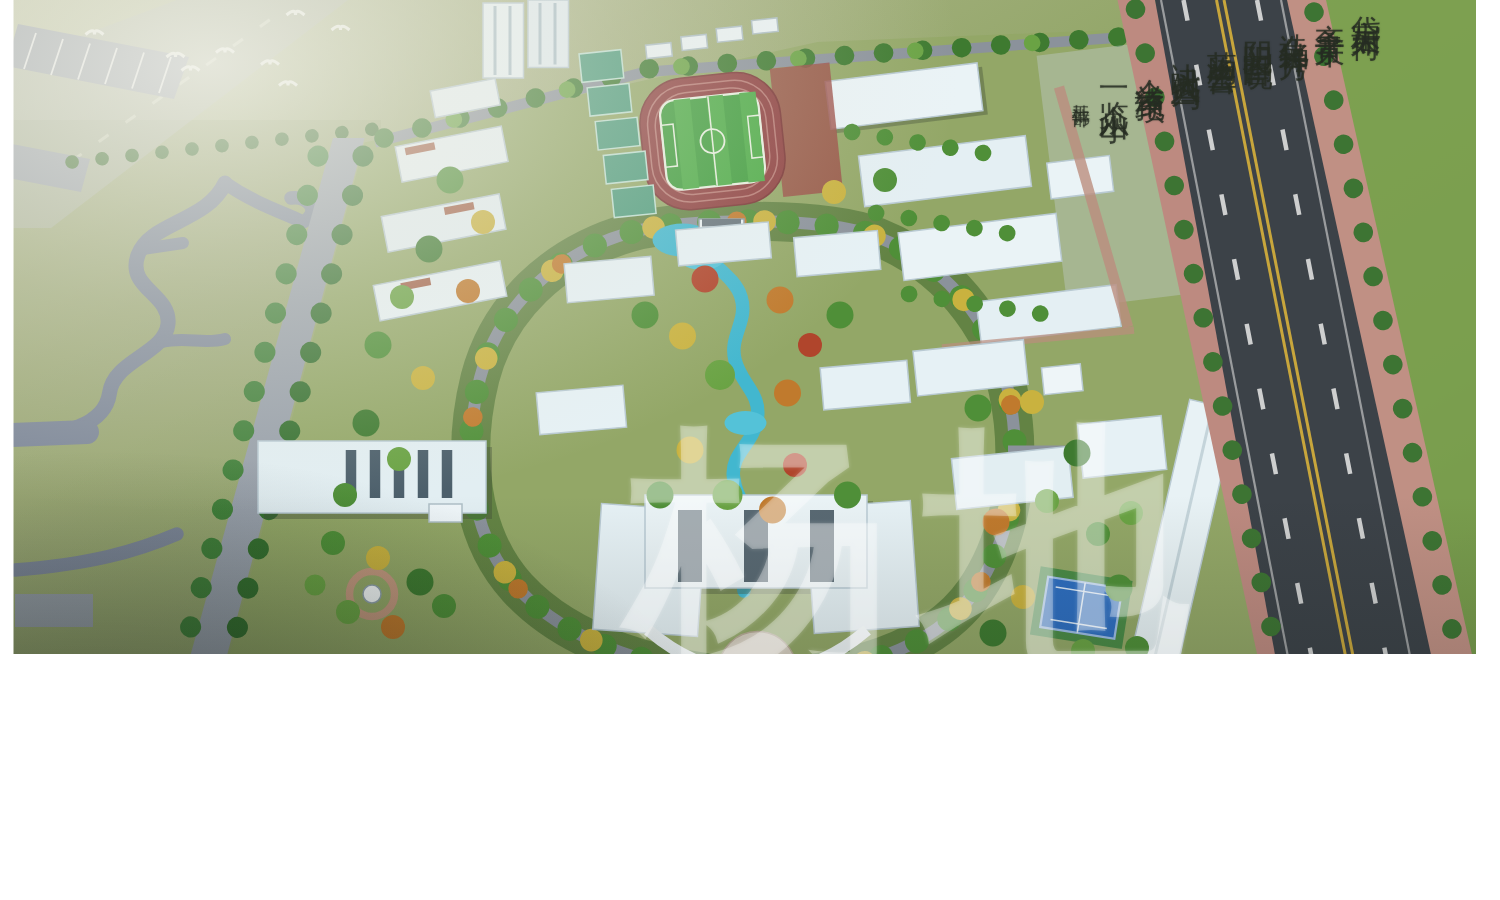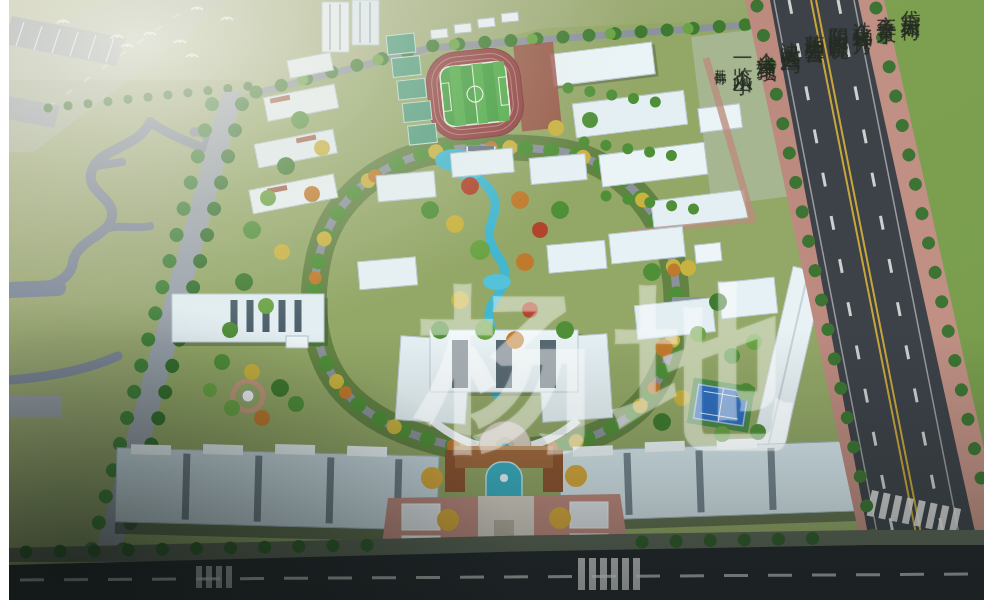--- a/index.html
+++ b/index.html
@@ -1,16 +1,16 @@
 <!DOCTYPE html>
 <html><head>
 <meta charset="utf-8">
 <style>
   html,body{margin:0;padding:0;background:#fff;}
-  #stage{position:relative;width:1000px;height:600px;overflow:hidden;background:#8b5cf6;
+  #stage{position:relative;width:1000px;height:436px;overflow:hidden;background:#8b5cf6;
          font-family:"DejaVu Sans",sans-serif;}
   #scene{position:absolute;left:0;top:0;}
   .callig{position:absolute;writing-mode:vertical-rl;text-orientation:upright;
           font-family:"DejaVu Serif",serif;font-size:20px;line-height:1.05;
           letter-spacing:3px;color:rgba(38,44,34,.82);pointer-events:none;
           text-shadow:0 0 1px rgba(38,44,34,.35);}
   .callig.sig{font-size:12px;letter-spacing:1px;color:rgba(38,44,34,.7);}
   #watermark{position:absolute;left:418px;top:252px;font-family:"DejaVu Serif",serif;
              font-size:176px;font-weight:bold;letter-spacing:22px;
              color:rgba(255,255,255,.30);text-shadow:0 0 3px rgba(255,255,255,.22);

